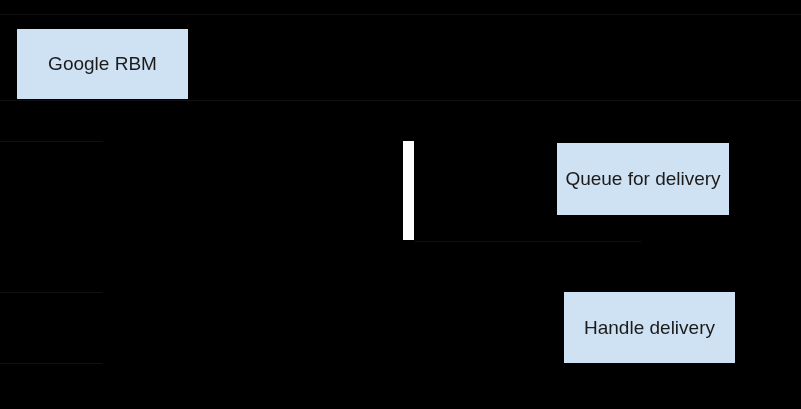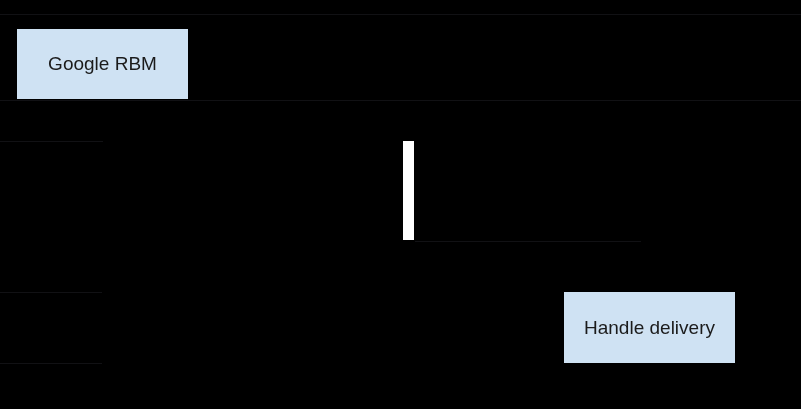--- a/index.html
+++ b/index.html
@@ -47,20 +47,23 @@
   <div class="faint-line" style="top:141px; left:0;     width:103px;"></div>
   <div class="faint-line" style="top:241px; left:415px; width:226px;"></div>
   <div class="faint-line" style="top:292px; left:0;     width:102px;"></div>
   <div class="faint-line" style="top:363px; left:0;     width:102px;"></div>
 
   <div class="node" style="left:17px; top:29px; width:171px; height:70px;">
     <span>Google RBM</span>
   </div>
 
 
+  <div class="node" style="left:557px; top:143px; width:172px; height:72px;">
+    <span>Queue for delivery</span>
+  </div>
 
   <div class="node" style="left:564px; top:292px; width:171px; height:71px;">
     <span>Handle delivery</span>
   </div>
 
   <div class="activation" style="left:403px; top:141px; width:11px; height:99px;"></div>
 
 </div>
 
 </body></html>

